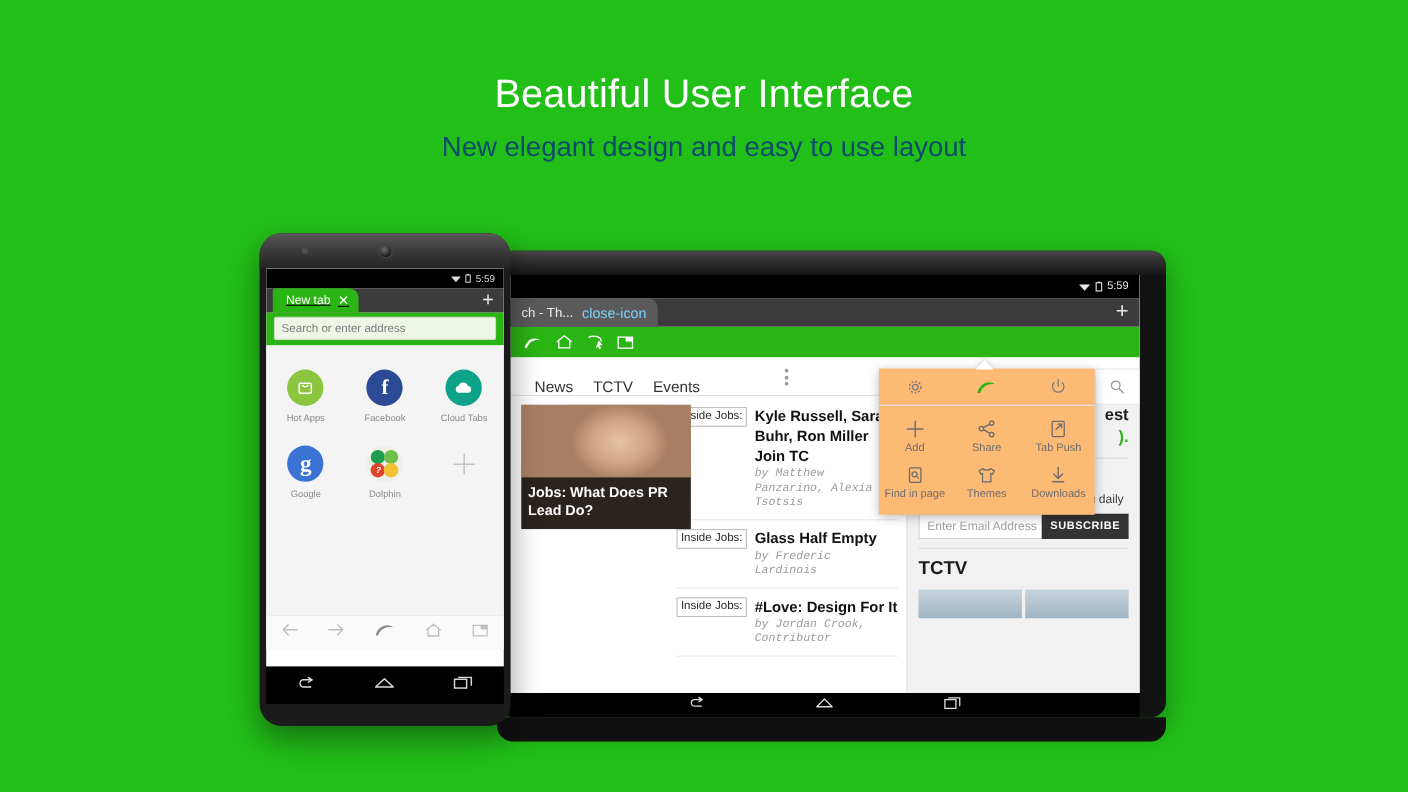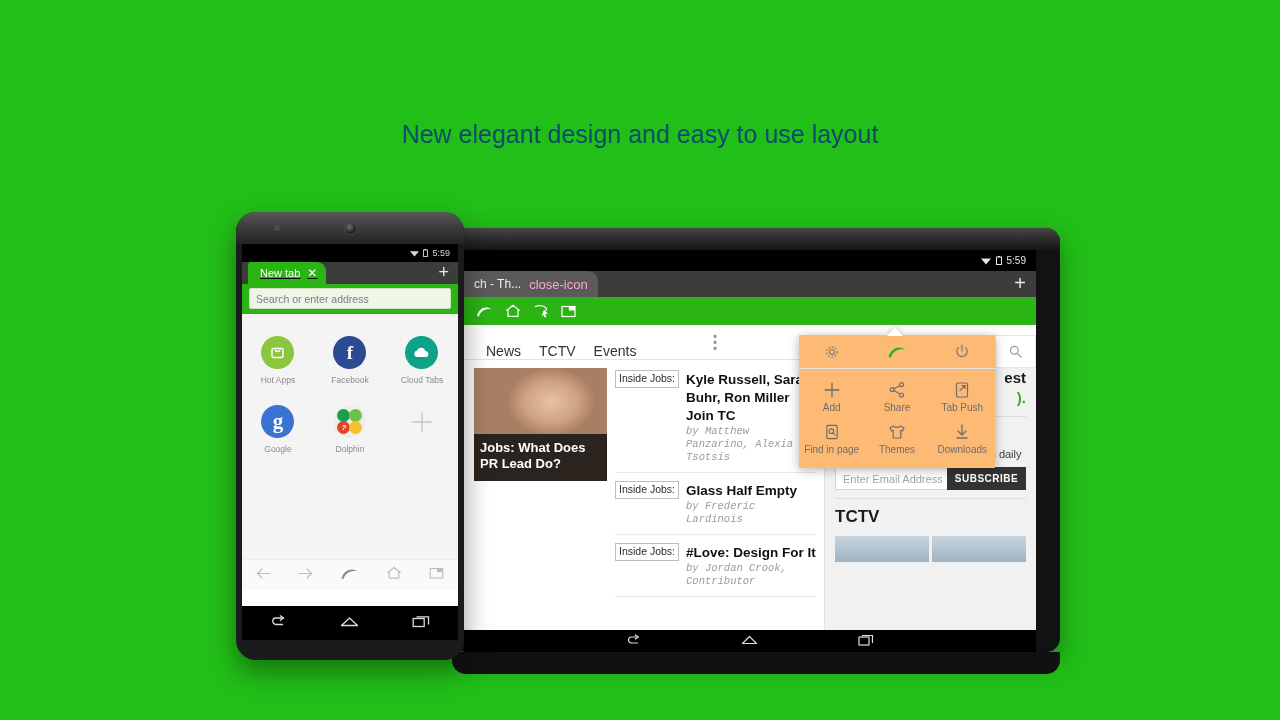--- a/index.html
+++ b/index.html
@@ -52,21 +52,21 @@
   }
   
   .t-tabstrip{
     height:26px;background:#3c3c3c;display:flex;align-items:flex-end;position:relative;
   }
   .t-tab{
     height:26px;background:#5a5a5a;color:#f0f0f0;font-size:12px;
     display:flex;align-items:center;gap:8px;padding:0 10px 0 12px;
     border-radius:4px 10px 0 0;margin-left:-2px;
   }
-  .t-tab .x{font-size:13px;color:#f9a8d4;}
+  .t-tab .x{font-size:13px;color:#7dd3fc;}
   .t-newtab{
     position:absolute;right:10px;top:2px;color:#e6e6e6;font-size:20px;line-height:20px;font-weight:300;
   }
   
   .t-urlbar{
     height:28px;background:#2bb514;display:flex;align-items:center;padding:0 6px;gap:6px;
   }
   .t-url-field{
     flex:1;height:21px;background:#eef6e8;border-radius:2px;
     display:flex;align-items:center;padding:0 6px;gap:6px;
@@ -87,21 +87,21 @@
     height:34px;border-bottom:1px solid #e3e3e3;display:flex;align-items:flex-end;
     padding-left:22px;gap:18px;position:relative;background:#fff;
   }
   .t-sitenav a{color:#333;font-size:14px;text-decoration:none;}
   .t-dots{position:absolute;left:249px;top:9px;color:#999;font-size:12px;line-height:6px;letter-spacing:0;}
   .t-dots span{display:block;}
 
   .t-body{display:flex;height:271px;}
   .t-col-img{width:133px;padding:8px 0 0 10px;}
   .hero{
-    width:133px;height:113px;position:relative;overflow:hidden;background:#6d6258;
+    width:154px;height:113px;position:relative;overflow:hidden;background:#6d6258;
   }
   .hero-photo{
     position:absolute;inset:0;
     background:
       radial-gradient(ellipse 44px 34px at 58% 30%, #e6c3a4 0%, #cfa283 60%, #a97f63 100%),
       radial-gradient(ellipse 50px 26px at 56% 8%, #2b2219 0%, #4a3a2a 70%, rgba(0,0,0,0) 100%),
       radial-gradient(circle 26px at 46% 76%, #14120f 0%, #14120f 62%, rgba(0,0,0,0) 65%),
       linear-gradient(180deg,#b7a894 0%,#8e7f6c 55%,#5e5246 100%);
   }
   .hero-cap{
@@ -213,20 +213,21 @@
   }
   .df{position:absolute;width:13px;height:13px;border-radius:50%;display:flex;align-items:center;justify-content:center;
       color:#fff;font-size:8px;font-weight:700;}
   svg{overflow:visible;}
 </style>
 </head>
 <body>
 
 <div class="stage">
 
+  <div class="headline">Beautiful User Interface</div>
   <div class="subhead">New elegant design and easy to use layout</div>
 
   <div class="tablet">
     <div class="tablet-glossy"></div>
 
     <div class="tablet-screen">
 
       <div class="t-status">
         <svg width="10" height="8" viewBox="0 0 10 8">
             <path d="M0 1.6 L5 7.4 L10 1.6 Z" fill="#e8e8e8"></path>

